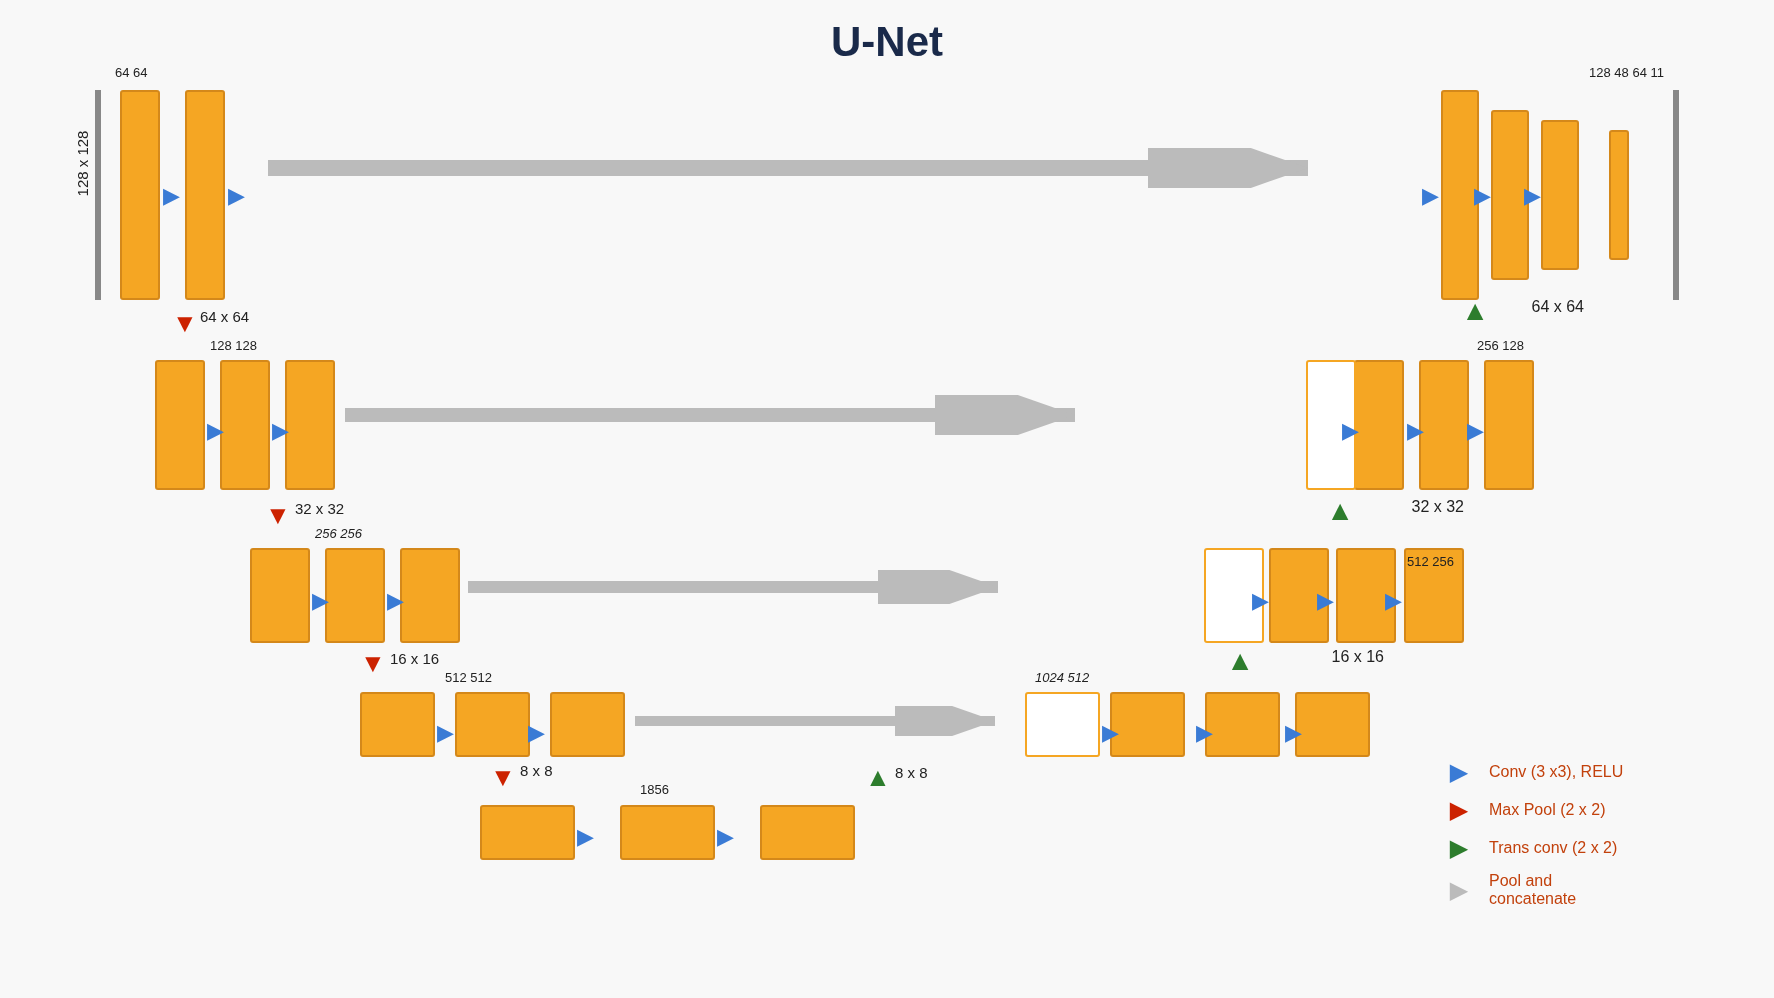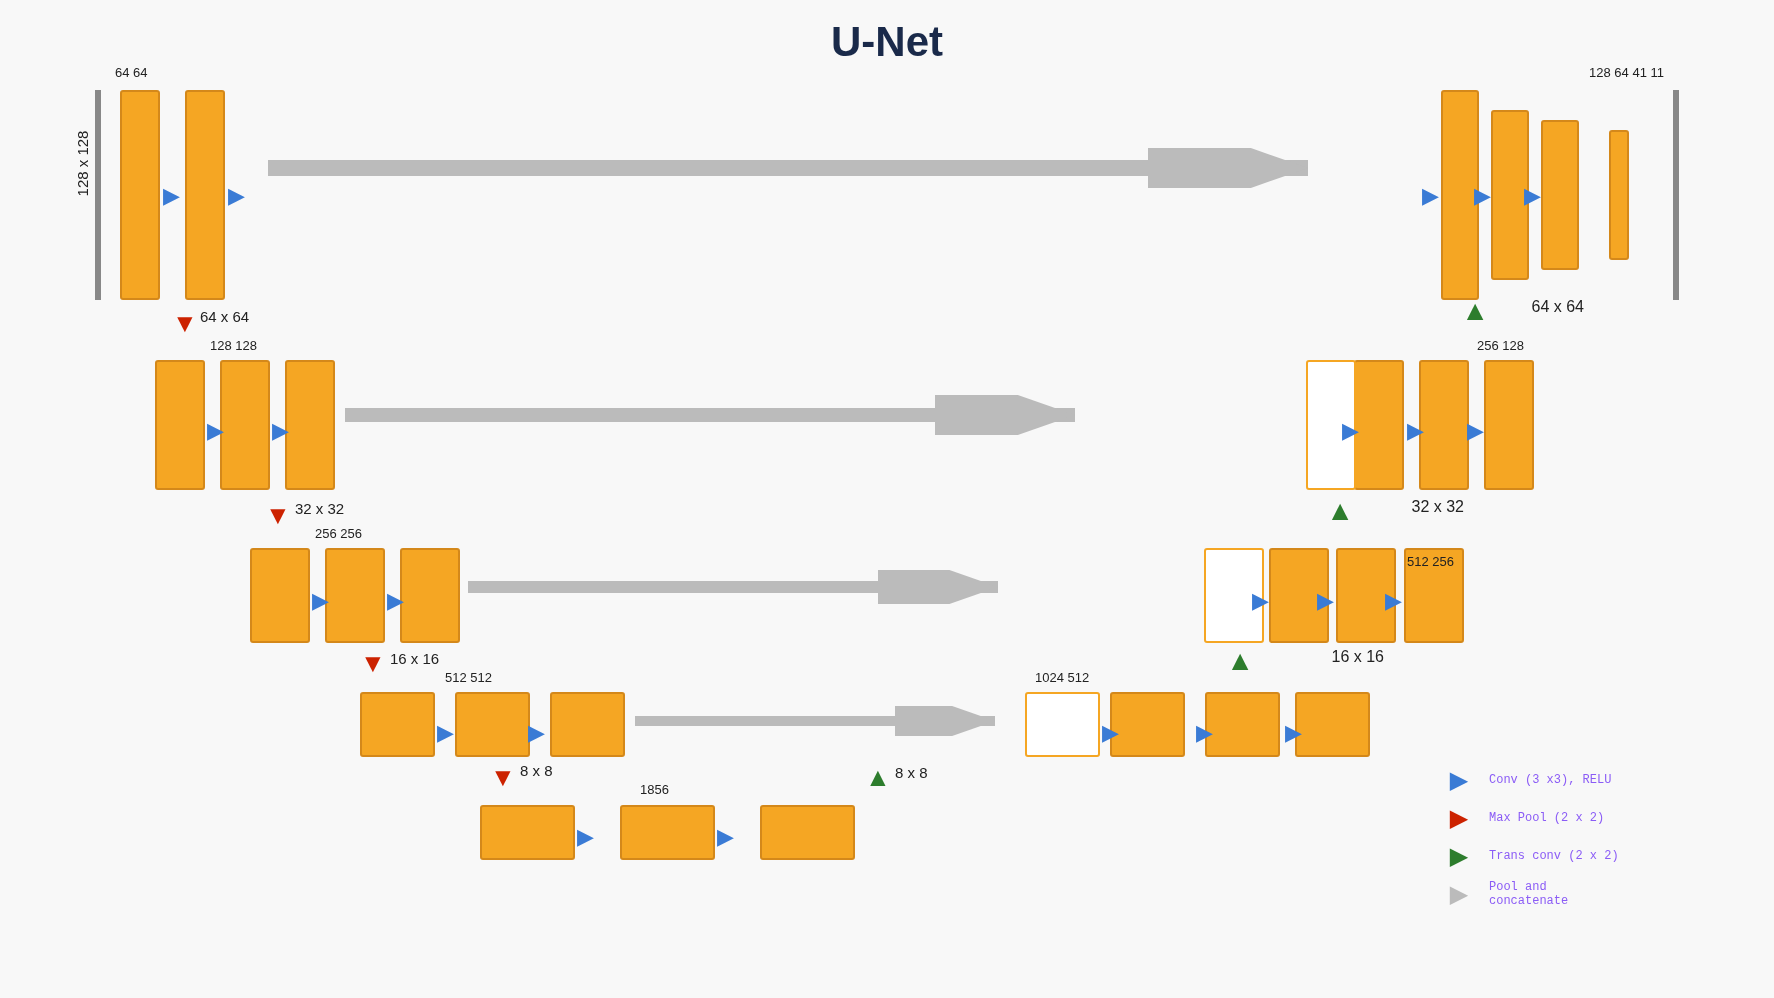--- a/index.html
+++ b/index.html
@@ -68,23 +68,22 @@
     }
     .legend-icon {
       width: 40px;
       margin-right: 10px;
       display: flex;
       align-items: center;
       justify-content: center;
       font-size: 20px;
     }
     .legend-text {
-      font-size: 12px;
-      color: #8b5cf6;
-      font-family: Liberation Mono, monospace;
+      font-size: 16px;
+      color: #c2410c;
     }
 
     
     .svg-arrow {
       position: absolute;
     }
   </style>
 </head>
 <body>
 
@@ -114,21 +113,21 @@
     <line x1="0" y1="20" x2="1040" y2="20" stroke="#bbb" stroke-width="16" marker-end="url(#arrowhead-gray1)"></line>
   </svg>
 
   <div style="position:absolute; right:95px; top:90px; width:6px; height:210px; background:#888;"></div>
 
   <div class="block" style="right:295px; top:90px; width:38px; height:210px;"></div>
   <div class="block" style="right:245px; top:110px; width:38px; height:170px;"></div>
   <div class="block" style="right:195px; top:120px; width:38px; height:150px;"></div>
   <div class="block" style="right:145px; top:130px; width:20px; height:130px;"></div>
 
-  <div class="label" style="right:110px; top:65px;">128 64 41  11</div>
+  <div class="label" style="right:110px; top:65px;">128 48 64  11</div>
 
   <div class="arrow-blue" style="right:335px; top:183px;">▶</div>
   <div class="arrow-blue" style="right:283px; top:183px;">▶</div>
   <div class="arrow-blue" style="right:233px; top:183px;">▶</div>
 
   <div class="arrow-green" style="right:285px; top:295px; font-size:28px;">▲</div>
   <div class="label" style="right:190px; top:298px; font-size:16px;">64 x 64</div>
 
   <div class="arrow-red" style="left:172px; top:308px; font-size:26px;">▼</div>
   <div class="label" style="left:200px; top:308px; font-size:15px;">64 x 64</div>
@@ -165,21 +164,21 @@
   <div class="arrow-green" style="right:420px; top:495px; font-size:28px;">▲</div>
   <div class="label" style="right:310px; top:498px; font-size:16px;">32 x 32</div>
 
   <div class="arrow-red" style="left:265px; top:500px; font-size:26px;">▼</div>
   <div class="label" style="left:295px; top:500px; font-size:15px;">32 x 32</div>
 
   <div class="block" style="left:250px; top:548px; width:60px; height:95px;"></div>
   <div class="block" style="left:325px; top:548px; width:60px; height:95px;"></div>
   <div class="block" style="left:400px; top:548px; width:60px; height:95px;"></div>
 
-  <div class="label" style="left:315px; top:526px;">256  256</div>
+  <div class="label" style="left:315px; top:526px;font-style:italic;">256  256</div>
 
   <div class="arrow-blue" style="left:312px; top:588px;">▶</div>
   <div class="arrow-blue" style="left:387px; top:588px;">▶</div>
 
   <svg class="svg-arrow" style="left:468px; top:570px;" width="550" height="34">
     <defs>
       <marker id="arrowhead-gray3" markerWidth="10" markerHeight="7" refX="10" refY="3.5" orient="auto">
         <polygon points="0 0, 10 3.5, 0 7" fill="#bbb"></polygon>
       </marker>
     </defs>
@@ -219,21 +218,21 @@
       </marker>
     </defs>
     <line x1="0" y1="15" x2="360" y2="15" stroke="#bbb" stroke-width="10" marker-end="url(#arrowhead-gray4)"></line>
   </svg>
 
   <div class="block-white" style="left:1025px; top:692px; width:75px; height:65px;"></div>
   <div class="block" style="left:1110px; top:692px; width:75px; height:65px;"></div>
   <div class="block" style="left:1205px; top:692px; width:75px; height:65px;"></div>
   <div class="block" style="left:1295px; top:692px; width:75px; height:65px;"></div>
 
-  <div class="label" style="left:1035px; top:670px;">1024   512</div>
+  <div class="label" style="left:1035px; top:670px;font-style:italic;">1024   512</div>
 
   <div class="arrow-blue" style="left:1102px; top:720px;">▶</div>
   <div class="arrow-blue" style="left:1196px; top:720px;">▶</div>
   <div class="arrow-blue" style="left:1285px; top:720px;">▶</div>
 
   <div class="arrow-red" style="left:490px; top:762px; font-size:26px;">▼</div>
   <div class="label" style="left:520px; top:762px; font-size:15px;">8 x 8</div>
 
   <div class="block" style="left:480px; top:805px; width:95px; height:55px;"></div>
   <div class="block" style="left:620px; top:805px; width:95px; height:55px;"></div>

